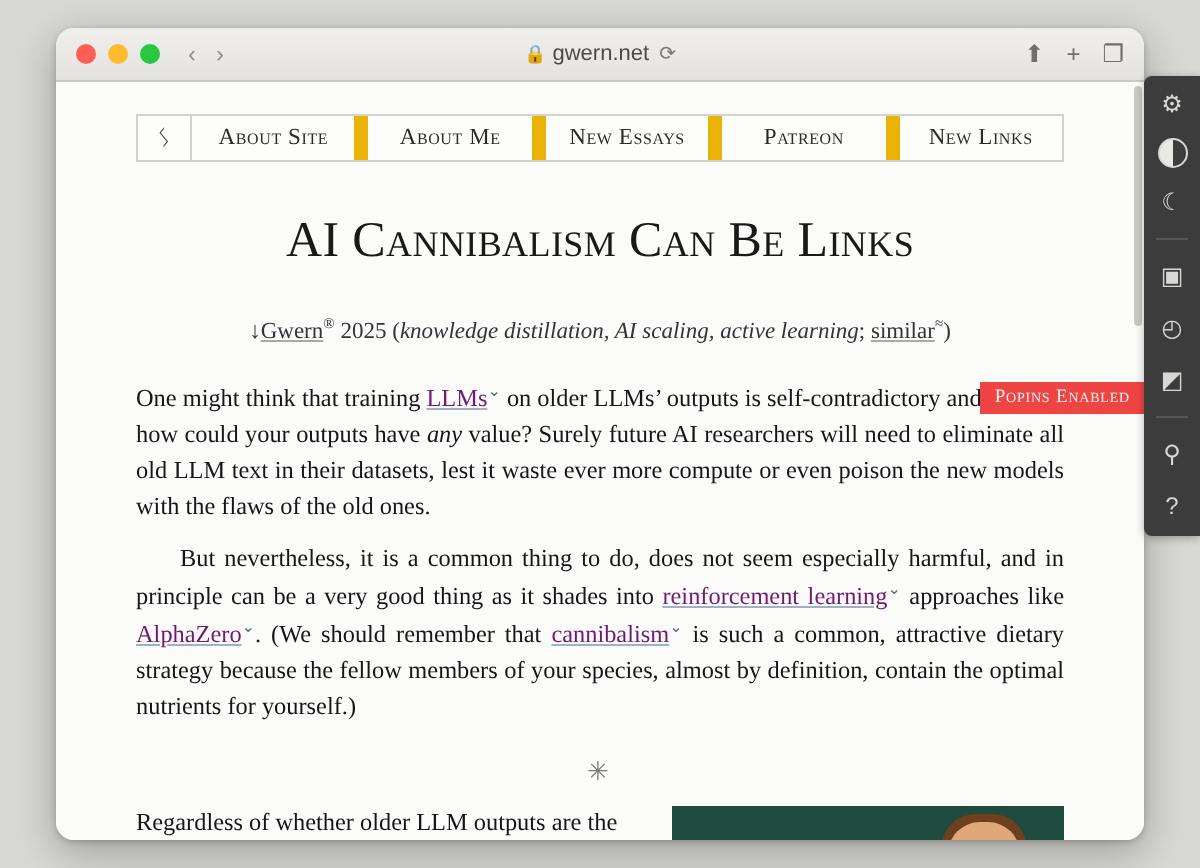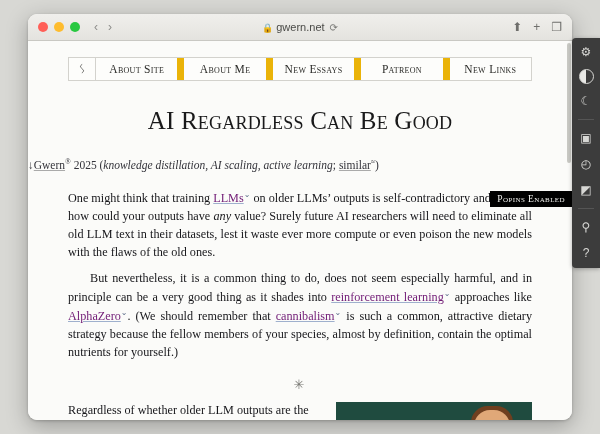--- a/index.html
+++ b/index.html
@@ -130,21 +130,21 @@
     font-variant: small-caps;
     text-align: center;
     font-size: 25px;
     font-weight: normal;
     color: #19191a;
     margin: 26px 0 0 0;
     letter-spacing: 0.2px;
   }
 
   .byline {
-    text-align: left;
+    text-align: center;
     font-family: "Liberation Serif", serif;
     font-size: 11.5px;
     color: #33333a;
     margin-top: 22px;
   }
   .byline a { color: #33333a; text-decoration: underline; text-decoration-color:#aaa; }
   .byline .sup { font-size: 7.5px; vertical-align: super; }
   .byline .tags { font-style: italic; }
   .byline .tags a { font-style: italic; text-decoration: none; }
 
@@ -204,21 +204,21 @@
     width: 42px; height: 20px;
     background: #6f3f1f;
     border-radius: 20px 20px 4px 4px;
   }
 
   
   .toast {
     position: absolute;
     right: 0;
     top: 150px;
-    background: #000000;
+    background: #ef4444;
     color: #f2f2ef;
     font-family: "Liberation Serif", serif;
     font-variant: small-caps;
     font-size: 9.5px;
     letter-spacing: 0.4px;
     padding: 3px 7px;
   }
 
   
   .sidebar {
@@ -296,21 +296,21 @@
 
       <div class="navbar">
         <div class="logo">ᛊ</div>
         <a href="#">About Site</a>
         <a href="#">About Me</a>
         <a href="#">New Essays</a>
         <a href="#">Patreon</a>
         <a href="#">New Links</a>
       </div>
 
-      <h1 class="article-title">AI Regardless Can Be Good</h1>
+      <h1 class="article-title">AI Cannibalism Can Be Links</h1>
 
       <div class="byline">
         <span>↓</span><a href="#">Gwern</a><span class="sup">®</span>
         <span>2025</span>
         <span>(</span><span class="tags"><a href="#">knowledge distillation</a>, <a href="#">AI scaling</a>, <a href="#">active learning</a></span><span>; </span><a href="#">similar</a><span class="sup">≈</span><span>)</span>
       </div>
 
       <div class="body-text">
         <p>
           <span>One might think that training </span><a href="#">LLMs</a><span class="ext">⌄</span><span> on older LLMs’ outputs is self-contradictory and pa</span><br>

